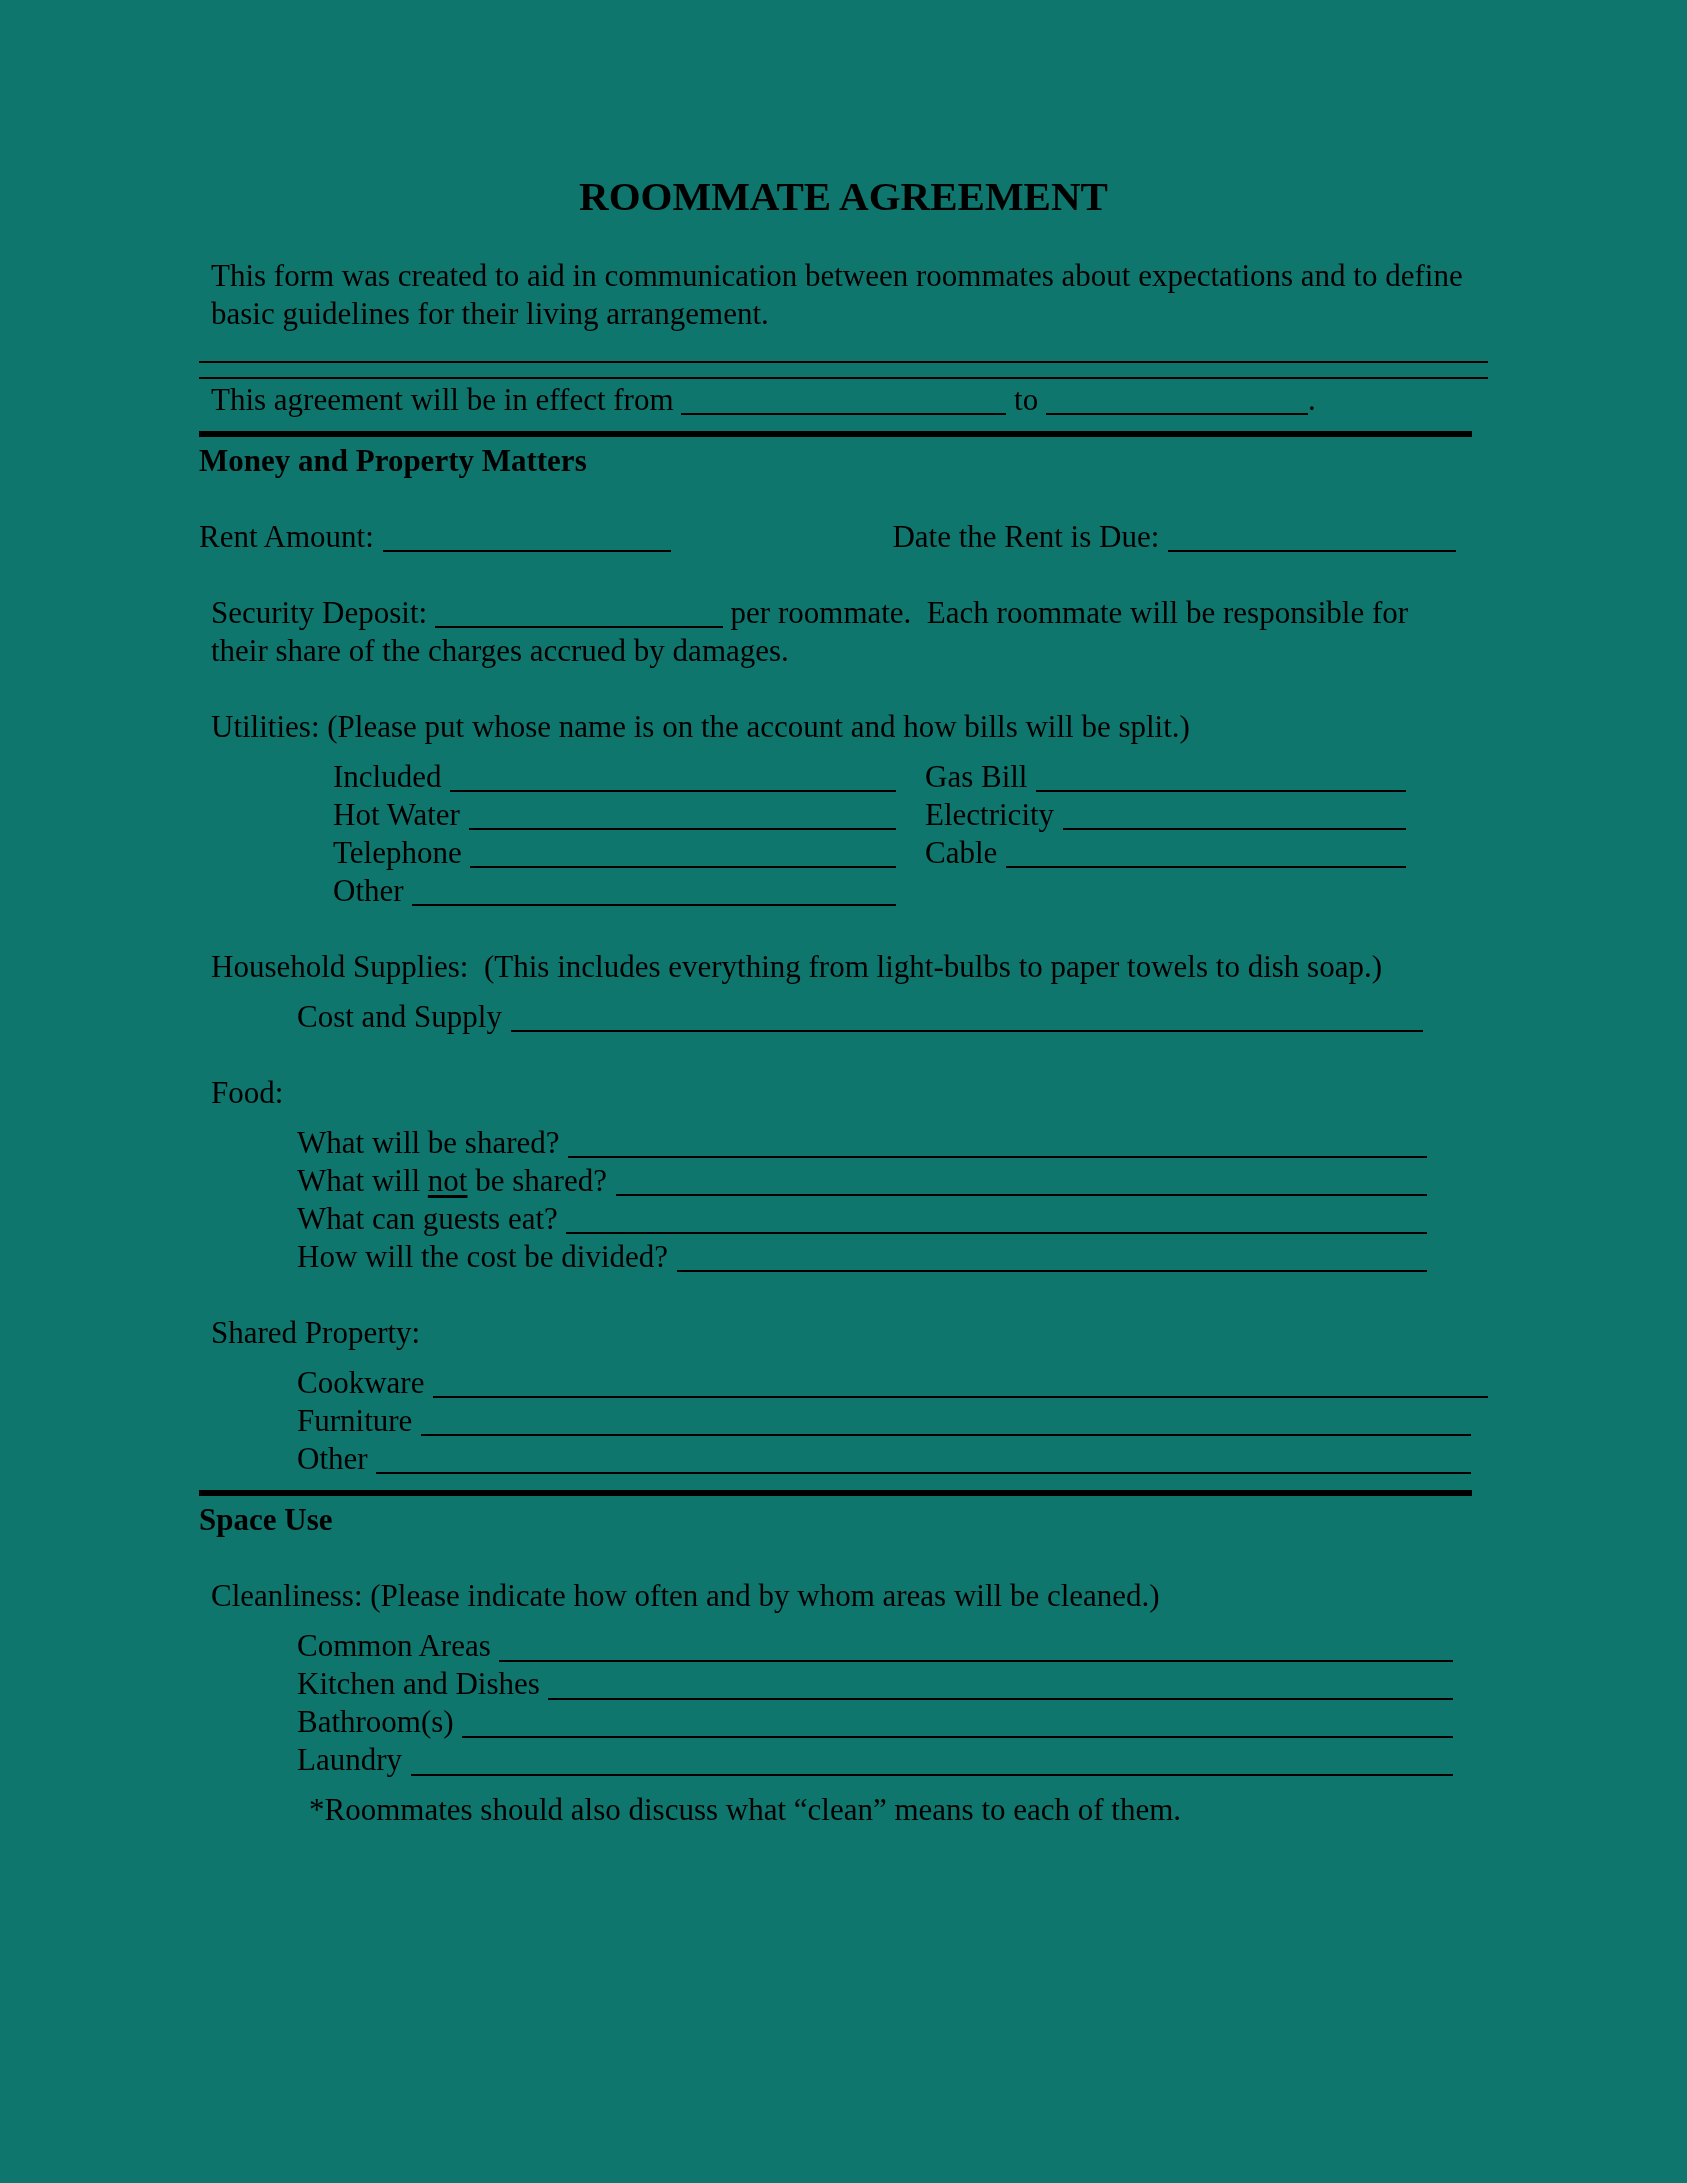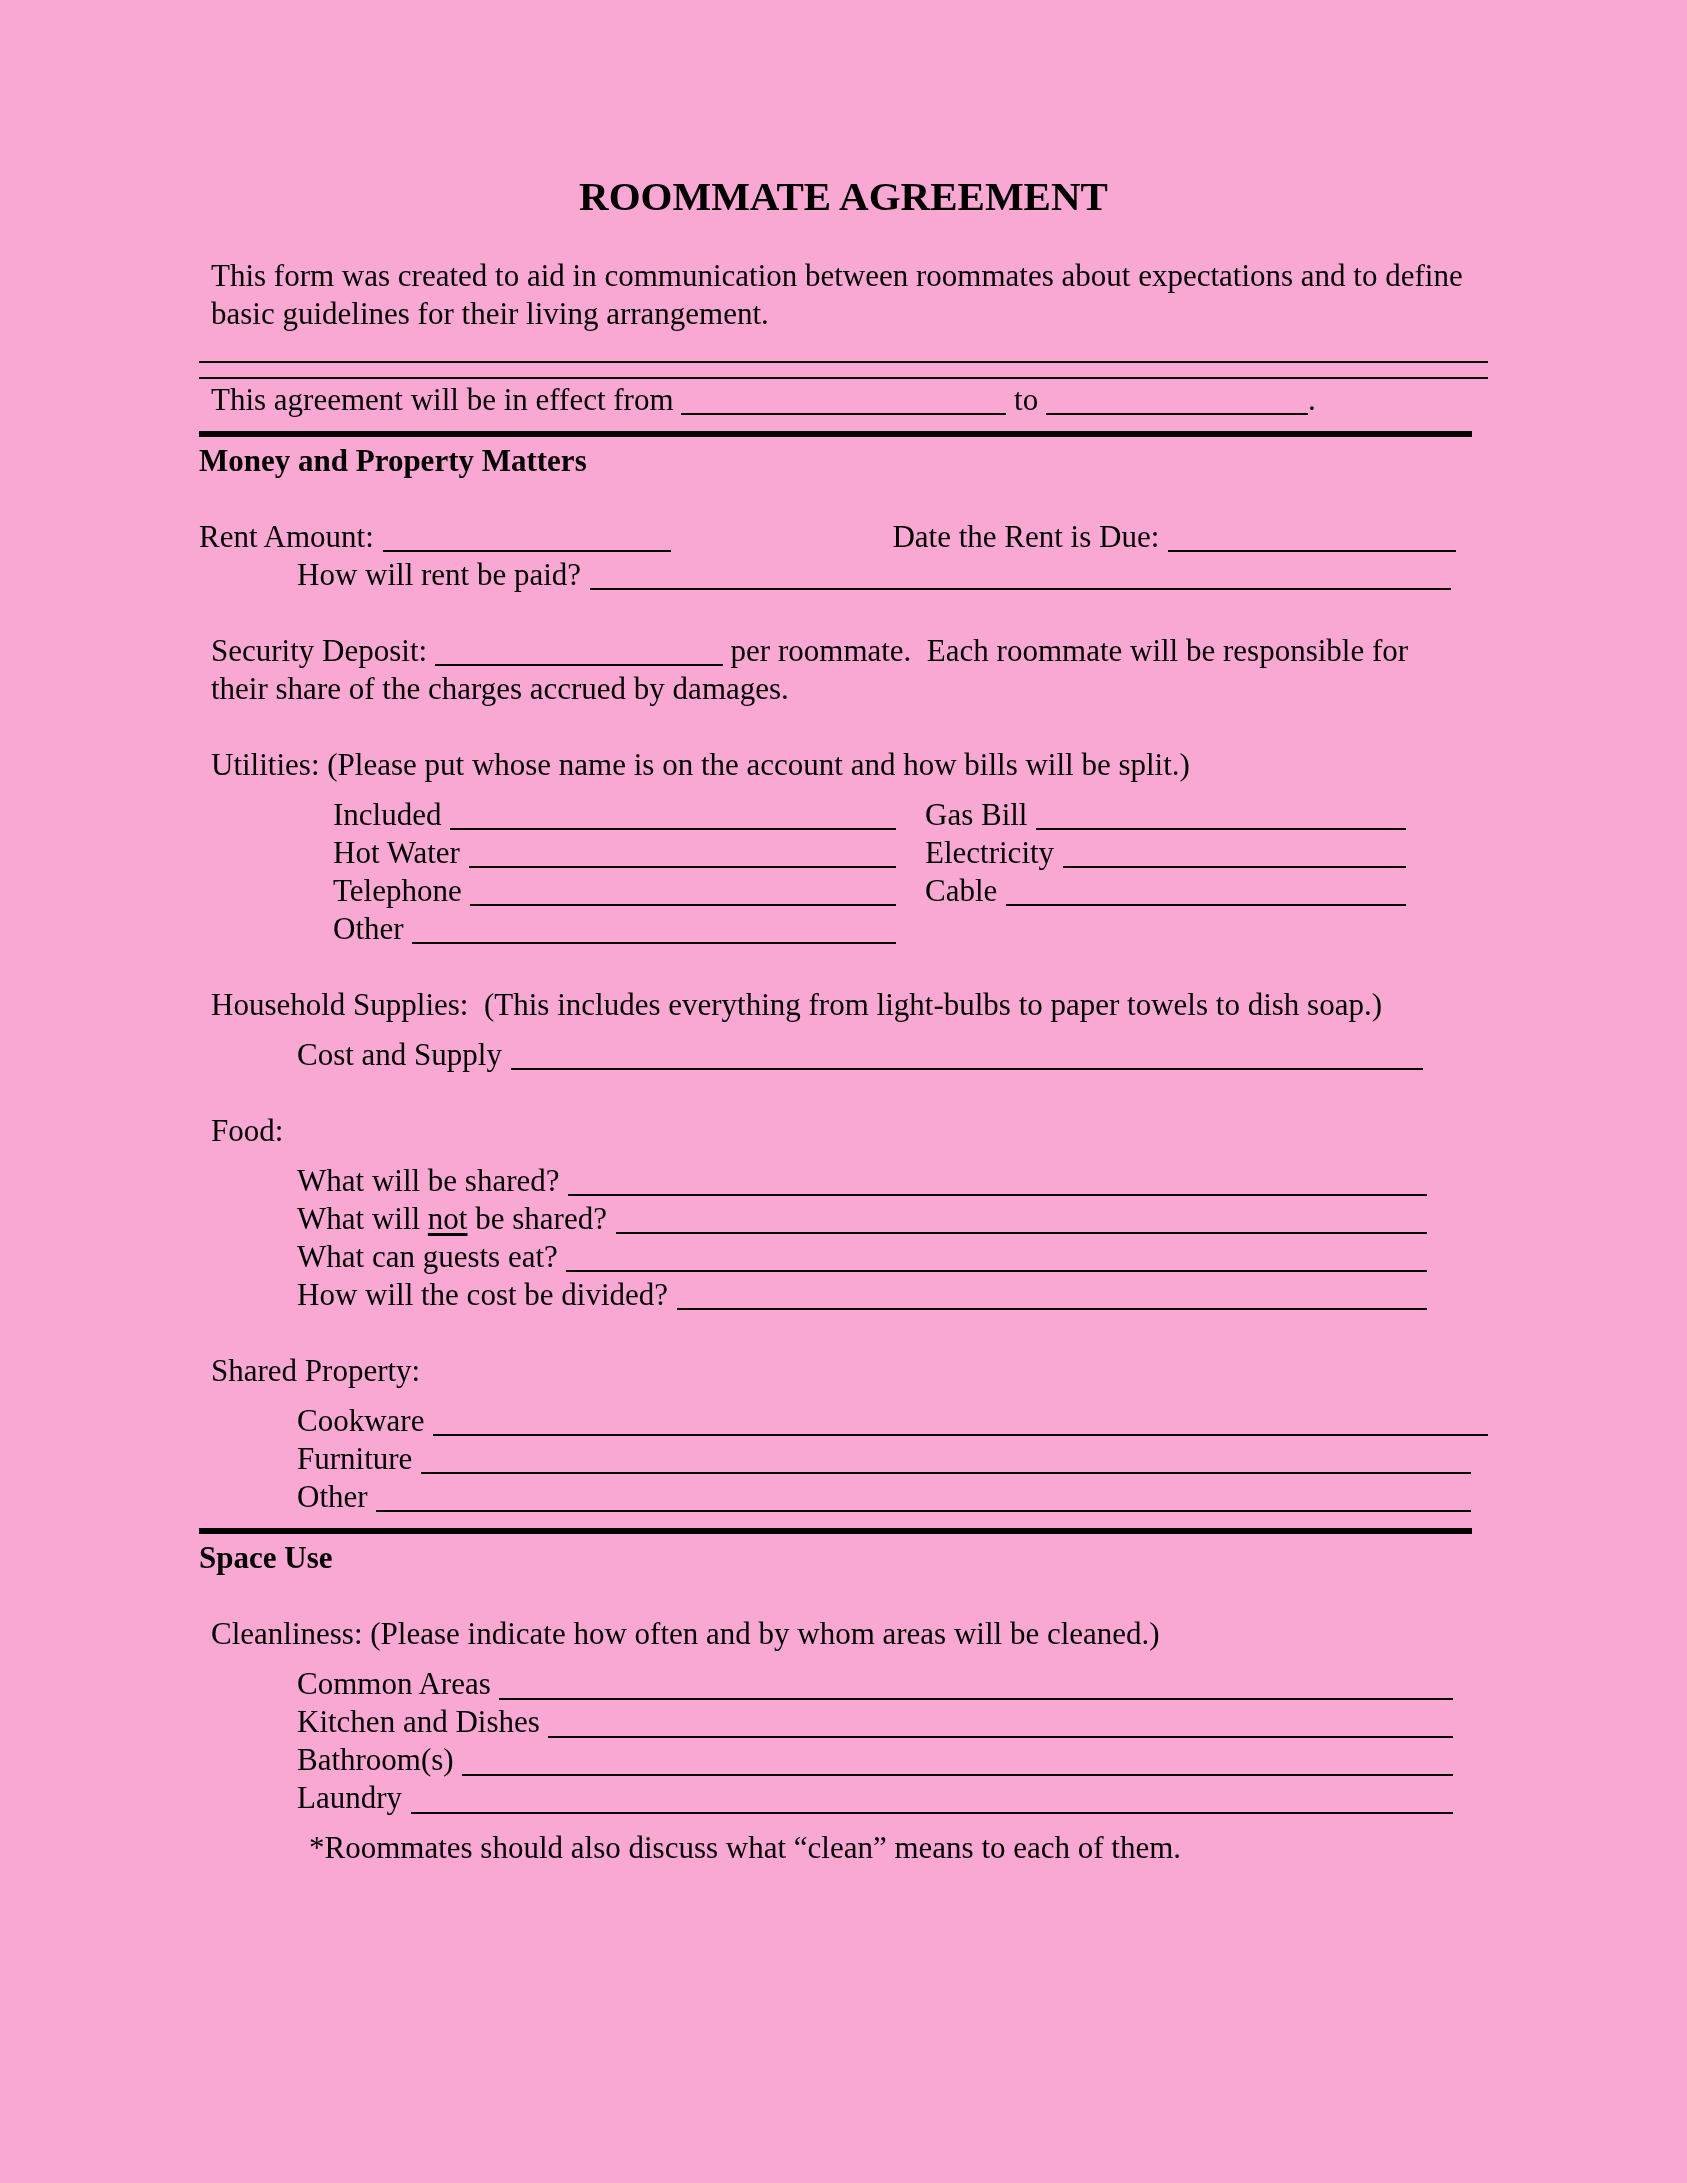--- a/index.html
+++ b/index.html
@@ -1,19 +1,19 @@
 <!DOCTYPE html>
 <html style="font-size:14px"><head>
 <meta charset="utf-8">
 <style>
   html,body { margin:0; padding:0; background:#ffffff; }
   .page {
     position:relative;
     width:1687px; height:2184px;
-    background:#f9a8d4;
+    background:#0f766e;
     box-sizing:border-box;
     padding:171px 199px 0 199px;
     font-family:"Liberation Serif","DejaVu Serif",serif;
     font-size:31px; line-height:38px; color:#000;
     overflow:hidden;
   }
   .title {
     margin:0 0 35px 0;
     text-align:center;
     font-size:41px; line-height:51px;
@@ -79,24 +79,20 @@
 
   <div class="thick-rule"></div>
   <div class="section-heading">Money and Property Matters</div>
 
   <div class="row mt-blank">
     <span class="lbl">Rent Amount:</span>
     <span class="ul" style="width:288px"></span>
     <span class="spacer"></span>
     <span class="lbl">Date the Rent is Due:</span>
     <span class="ul" style="width:288px;margin-right:32px"></span>
-  </div>
-  <div class="row indent end-42">
-    <span class="lbl">How will rent be paid?</span>
-    <span class="fill"></span>
   </div>
 
   <p class="para prewrap mt-blank"><span>Security Deposit: </span><span class="ul" style="width:288px"></span><span> per roommate.  Each roommate will be responsible for</span><br><span>their share of the charges accrued by damages.</span></p>
 
   <p class="para mt-blank">Utilities: (Please put whose name is on the account and how bills will be split.)</p>
   <div class="row indent">
     <div class="u-left">
       <span class="lbl">Included</span>
       <span class="fill"></span>
     </div>

